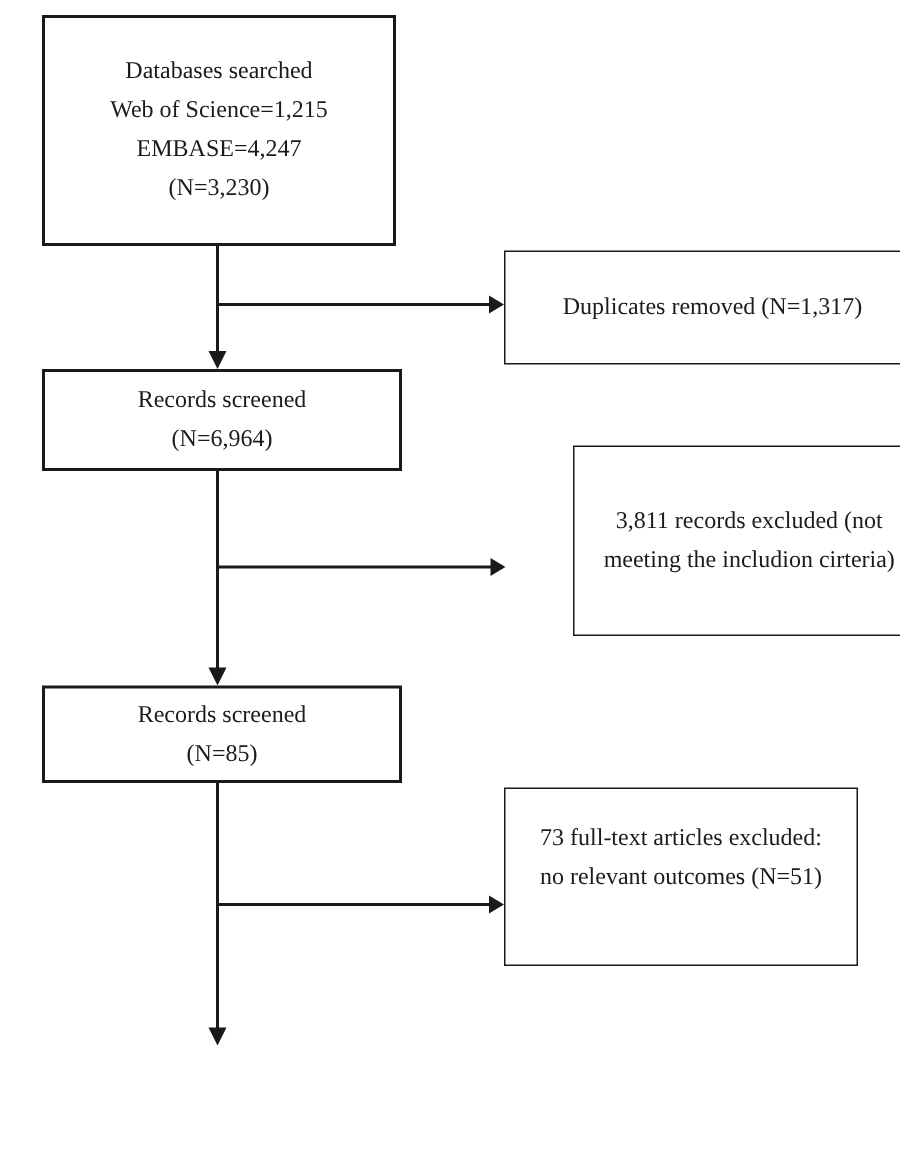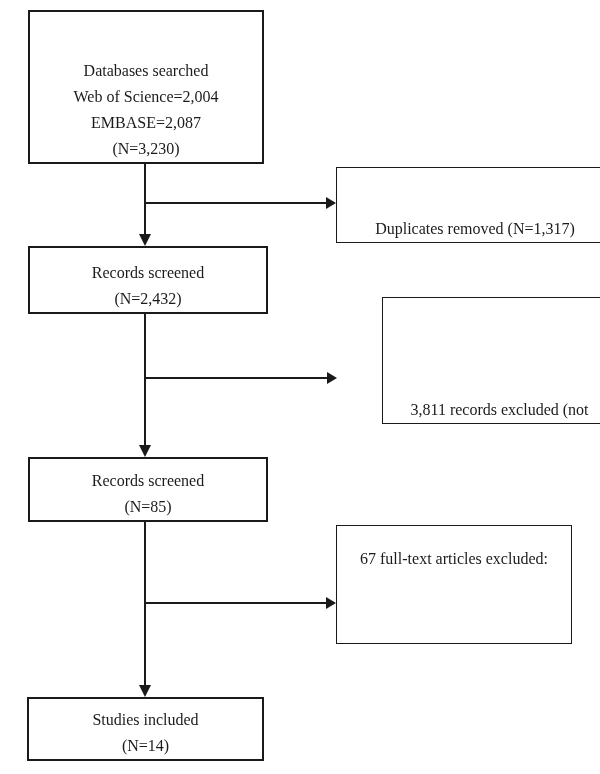--- a/index.html
+++ b/index.html
@@ -27,21 +27,21 @@
     pointer-events:none;
   }
   .arrows line{stroke:var(--border);stroke-width:2;}
   .arrows polygon{fill:var(--border);}
   .box{
     position:absolute;
     background:var(--bg);
     border:2px solid var(--border);
     display:flex;
     flex-direction:column;
-    justify-content:flex-end;
+    justify-content:center;
     align-items:center;
     text-align:center;
     font-size:16px;
     line-height:26px;
     color:var(--text);
   }
   .box.thin{border-width:1.5px;}
   .b-databases{left:28px;top:10px;width:236px;height:154px;}
   .b-duplicates{left:336px;top:167px;width:278px;height:76px;}
   .b-screened1{left:28px;top:246px;width:240px;height:68px;}
@@ -83,45 +83,43 @@
     </g>
 
     <g>
       <line x1="145" y1="603" x2="327" y2="603"></line>
       <polygon points="326,597 326,609 336,603"></polygon>
     </g>
   </svg>
 
   <div class="box b-databases">
     <div>Databases searched</div>
-    <div>Web of Science=2,004</div>
-    <div>EMBASE=2,087</div>
+    <div>Web of Science=1,215</div>
+    <div>EMBASE=4,247</div>
     <div>(N=3,230)</div>
   </div>
 
   <div class="box thin b-duplicates">
     <div>Duplicates removed (N=1,317)</div>
   </div>
 
   <div class="box b-screened1">
     <div>Records screened</div>
-    <div>(N=2,432)</div>
+    <div>(N=6,964)</div>
   </div>
 
   <div class="box thin b-excluded-records">
     <div>3,811 records excluded (not</div>
+    <div>meeting the includion cirteria)</div>
   </div>
 
   <div class="box b-screened2">
     <div>Records screened</div>
     <div>(N=85)</div>
   </div>
 
   <div class="box thin b-excluded-fulltext">
-    <div>67 full-text articles excluded:</div>
+    <div>73 full-text articles excluded:</div>
+    <div>no relevant outcomes (N=51)</div>
   </div>
 
-  <div class="box b-included">
-    <div>Studies included</div>
-    <div>(N=14)</div>
-  </div>
 
 </div>
 
 </body></html>

